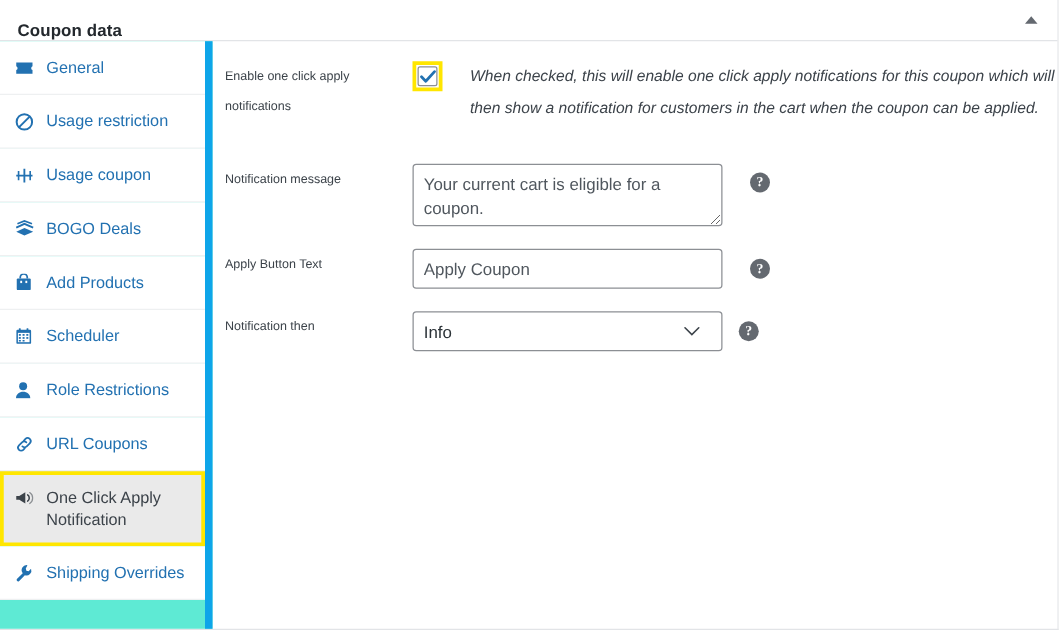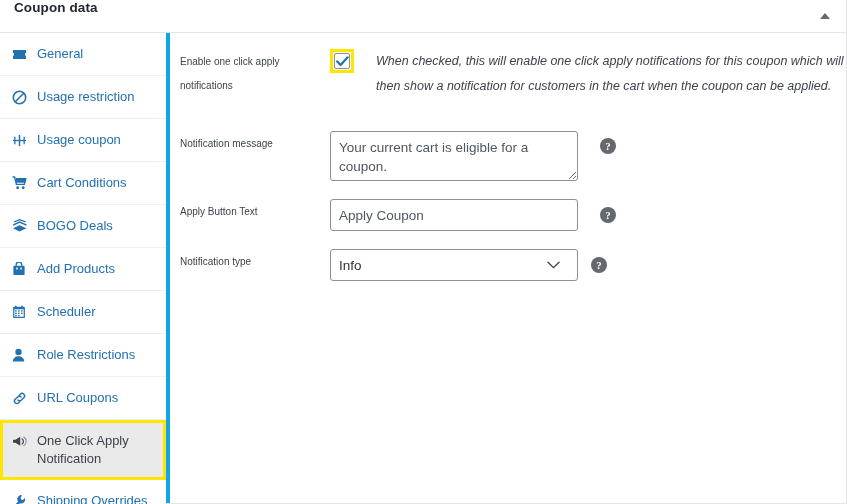--- a/index.html
+++ b/index.html
@@ -27,21 +27,21 @@
     border-left: none;
     border-top: none;
     position: relative;
   }
 
   
   .panel-header {
     height: 33px;
     border-bottom: 1px solid #e2e4e7;
     display: flex;
-    align-items: flex-start;
+    align-items: flex-end;
     padding: 0 4px 0 14px;
     position: relative;
   }
   .panel-title {
     font-size: 13.5px;
     font-weight: bold;
     color: #23282d;
     letter-spacing: .1px;
   }
   .collapse-toggle {
@@ -61,21 +61,21 @@
   
   .panel-body {
     display: flex;
     height: 470px;
   }
 
   
   .sidebar {
     width: 170px;
     min-width: 170px;
-    border-right: 4px solid #0ea5e9;
+    border-right: 6px solid #0ea5e9;
     background: #5eead4;
     position: relative;
   }
   .nav-item {
     display: flex;
     align-items: flex-start;
     gap: 9px;
     padding: 12px 10px 12px 12px;
     border-bottom: 1px solid #eef0f1;
     color: #2271b1;
@@ -278,31 +278,20 @@
           <svg width="15" height="13" viewBox="0 0 16 14">
               <line x1="1" y1="7" x2="15" y2="7" stroke="currentColor" stroke-width="1.4"></line>
               <line x1="3" y1="3" x2="3" y2="11" stroke="currentColor" stroke-width="1.4"></line>
               <line x1="8" y1="1" x2="8" y2="13" stroke="currentColor" stroke-width="1.6"></line>
               <line x1="13" y1="3" x2="13" y2="11" stroke="currentColor" stroke-width="1.4"></line>
             </svg>
         </span>
         <span class="nav-label">Usage coupon</span>
       </div>
 
-      <div class="nav-item">
-        <span class="nav-icon">
-          <svg width="15" height="14" viewBox="0 0 16 15">
-              <path d="M0.5 1h2.2l2 8h8.4l1.6-6H4.2" fill="none" stroke="currentColor" stroke-width="1.5"></path>
-              <rect x="4" y="2.6" width="10.5" height="4.6" fill="currentColor"></rect>
-              <circle cx="6" cy="12.6" r="1.5" fill="currentColor"></circle>
-              <circle cx="12" cy="12.6" r="1.5" fill="currentColor"></circle>
-            </svg>
-        </span>
-        <span class="nav-label">Cart Conditions</span>
-      </div>
 
       <div class="nav-item">
         <span class="nav-icon">
           <svg width="16" height="14" viewBox="0 0 17 15">
               <path d="M1 10l7-3.2 7.5 3.2-7.5 3.3z" fill="currentColor"></path>
               <path d="M1 6.5l7-3.2 7.5 3.2" fill="none" stroke="currentColor" stroke-width="1.6"></path>
               <path d="M2 3.2l6-2.4 6.5 2.4" fill="none" stroke="currentColor" stroke-width="1.4"></path>
             </svg>
         </span>
         <span class="nav-label">BOGO Deals</span>
@@ -410,21 +399,21 @@
 
       <div class="field-row" style="margin-top:18px;">
         <div class="field-label">Apply Button Text</div>
         <div class="field-control">
           <input class="txt-input" type="text" value="Apply Coupon" style="">
           <span class="help">?</span>
         </div>
       </div>
 
       <div class="field-row" style="margin-top:18px;">
-        <div class="field-label">Notification type</div>
+        <div class="field-label">Notification then</div>
         <div class="field-control">
           <span class="select-wrap">
             <select class="sel"><option value="Info">Info</option><option value="Success">Success</option><option value="Notice">Notice</option><option value="Error">Error</option></select>
             <span class="sel-arrow">
               <svg width="13" height="8" viewBox="0 0 13 8">
                   <path d="M1 1.2 L6.5 6.6 L12 1.2" fill="none" stroke="#3c434a" stroke-width="1.3" stroke-linecap="round"></path>
                 </svg>
             </span>
           </span>
           <span class="help">?</span>

